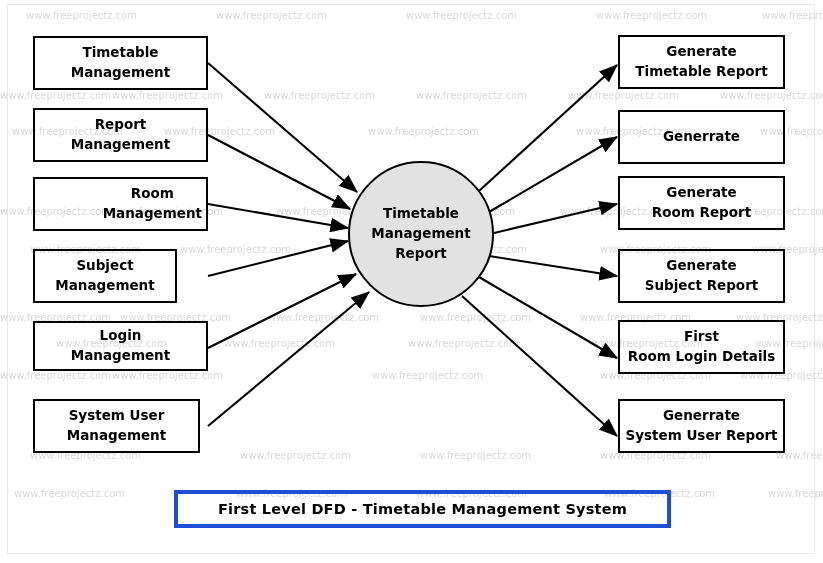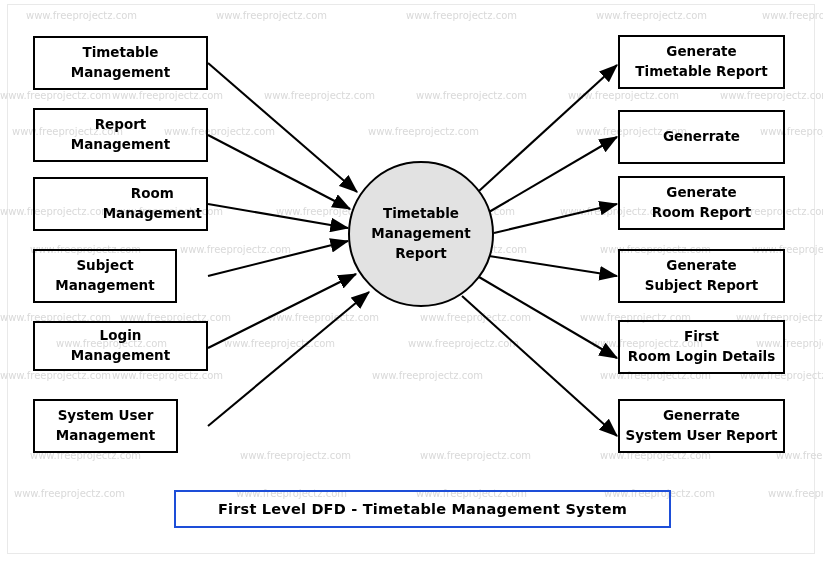--- a/index.html
+++ b/index.html
@@ -97,21 +97,21 @@
     color: #000000;
     padding: 0 4px;
   }
   
   .caption-box {
     position: absolute;
     left: 174px;
     top: 490px;
     width: 497px;
     height: 38px;
-    border: 2px solid #1d4ed8;
+    border: 4px solid #1d4ed8;
     box-sizing: border-box;
     display: flex;
     align-items: center;
     justify-content: center;
     z-index: 3;
     background: transparent;
   }
   .caption-text {
     font-weight: bold;
     font-size: 14.5px;
@@ -236,21 +236,21 @@
           <div>Subject</div>
           <div>Management</div>
         </div>
       </div>
       <div class="entity" style="left: 33px; top: 321px; width: 175px; height: 50px;">
         <div class="entity-label">
           <div>Login</div>
           <div>Management</div>
         </div>
       </div>
-      <div class="entity" style="left: 33px; top: 399px; width: 145px; height: 54px;">
+      <div class="entity" style="left: 33px; top: 399px; width: 167px; height: 54px;">
         <div class="entity-label">
           <div>System User</div>
           <div>Management</div>
         </div>
       </div>
       <div class="entity" style="left: 618px; top: 35px; width: 167px; height: 54px;">
         <div class="entity-label">
           <div>Generate</div>
           <div>Timetable Report</div>
         </div>

